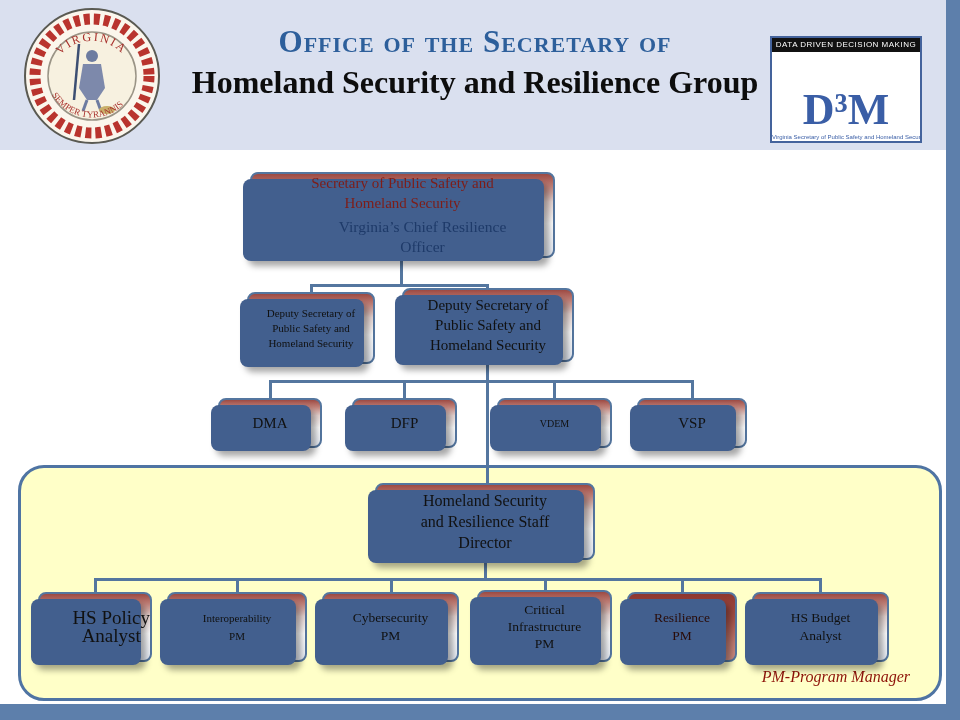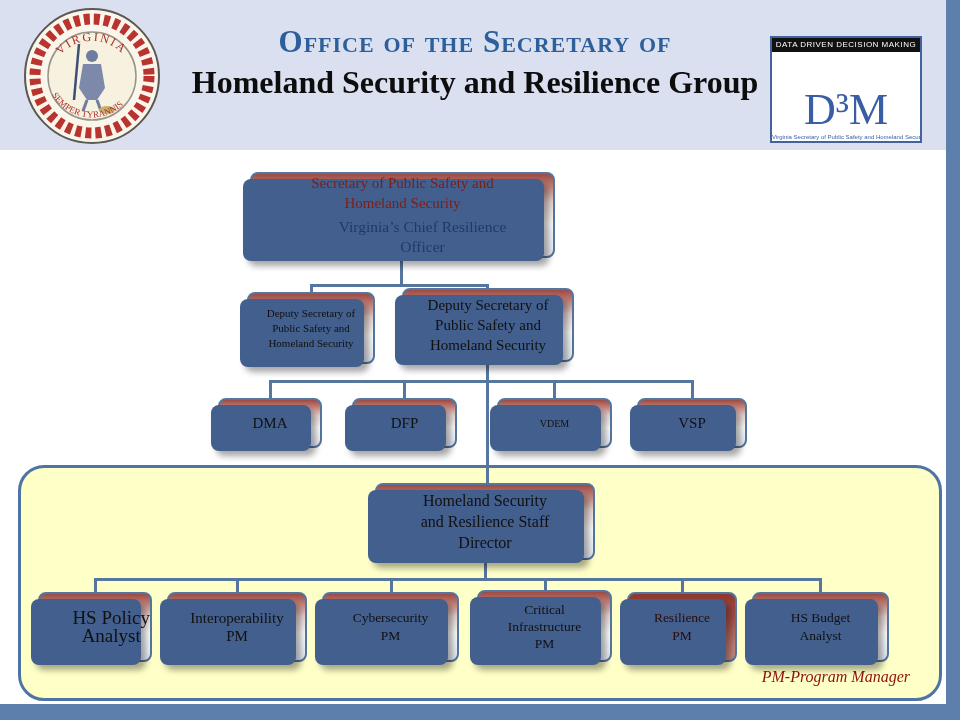--- a/index.html
+++ b/index.html
@@ -11,21 +11,21 @@
   .seal{position:absolute;left:22px;top:6px;width:140px;height:140px;}
   .titles{position:absolute;left:160px;right:170px;top:22px;text-align:center;font-weight:bold;}
   .title-line{font-variant:small-caps;color:#2d5f9b;font-size:31px;line-height:40px;letter-spacing:1px;}
   .subtitle{color:#0d0d0d;font-size:32px;line-height:36px;margin-top:2px;}
 
   .d3m{position:absolute;left:770px;top:36px;width:152px;height:107px;background:#ffffff;
        border:2px solid #44639c;box-sizing:border-box;display:flex;flex-direction:column;overflow:hidden;}
   .d3m-top{background:#111111;color:#ffffff;font-size:8px;line-height:14px;text-align:center;
            letter-spacing:.5px;white-space:nowrap;font-family:"Liberation Sans",sans-serif;}
   .d3m-main{flex:1;display:flex;align-items:center;justify-content:center;color:#3a5ea6;
-            font-weight:normal;font-size:44px;line-height:44px;margin-top:36px;}
+            font-weight:bold;font-size:44px;line-height:44px;margin-top:36px;}
   .d3m-bottom{color:#3a5ea6;font-size:6px;line-height:10px;text-align:center;white-space:nowrap;
               font-family:"Liberation Sans",sans-serif;}
 
   
   .panel{position:absolute;left:18px;top:465px;width:924px;height:236px;box-sizing:border-box;
          background:#ffffc8;border:3px solid #4f74a3;border-radius:26px;}
 
   .conn{position:absolute;background:#54769f;display:block;}
 
   .node{position:absolute;z-index:1;box-sizing:border-box;border:2px solid #54769f;border-radius:8px;
@@ -145,21 +145,21 @@
   <div class="node" style="left:375px;top:483px;width:220px;height:77px;font-size:16px;line-height:21px;">
     <span class="txt">Homeland Security
 and Resilience Staff
 Director</span>
   </div>
 
   <div class="node" style="left:38px;top:592px;width:114px;height:70px;font-size:19px;line-height:18px;align-items:flex-end;">
     <span class="txt">HS Policy
 Analyst</span>
   </div>
-  <div class="node" style="left:167px;top:592px;width:140px;height:70px;font-size:15px;line-height:18px;">
+  <div class="node" style="left:167px;top:592px;width:140px;height:70px;font-size:11px;line-height:18px;">
     <span class="txt">Interoperability
 PM</span>
   </div>
   <div class="node" style="left:322px;top:592px;width:137px;height:70px;font-size:13.5px;line-height:18px;">
     <span class="txt">Cybersecurity
 PM</span>
   </div>
   <div class="node" style="left:477px;top:590px;width:135px;height:72px;font-size:13.5px;line-height:17px;">
     <span class="txt">Critical
 Infrastructure

